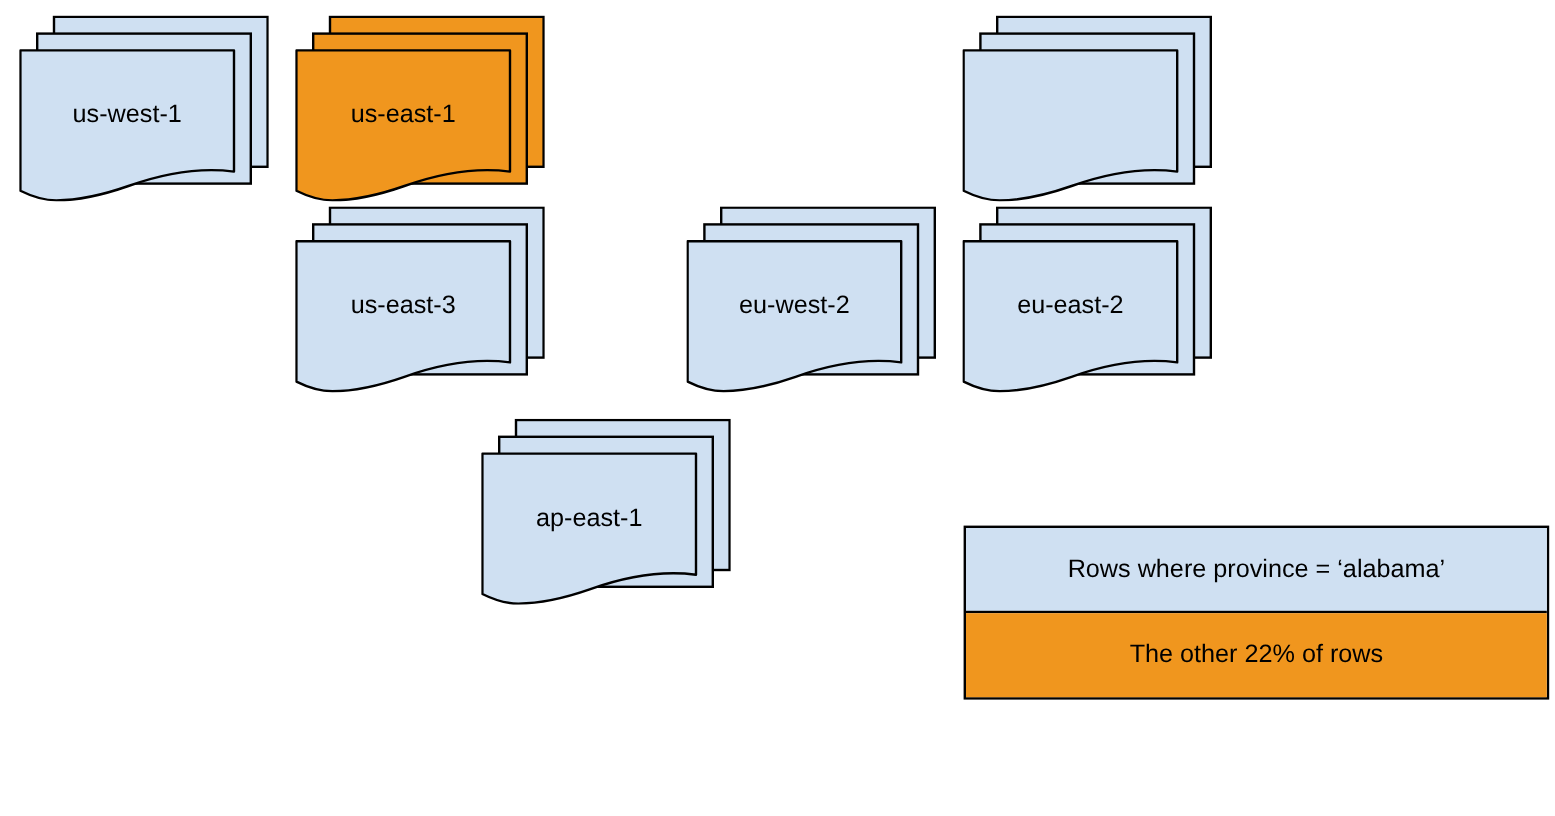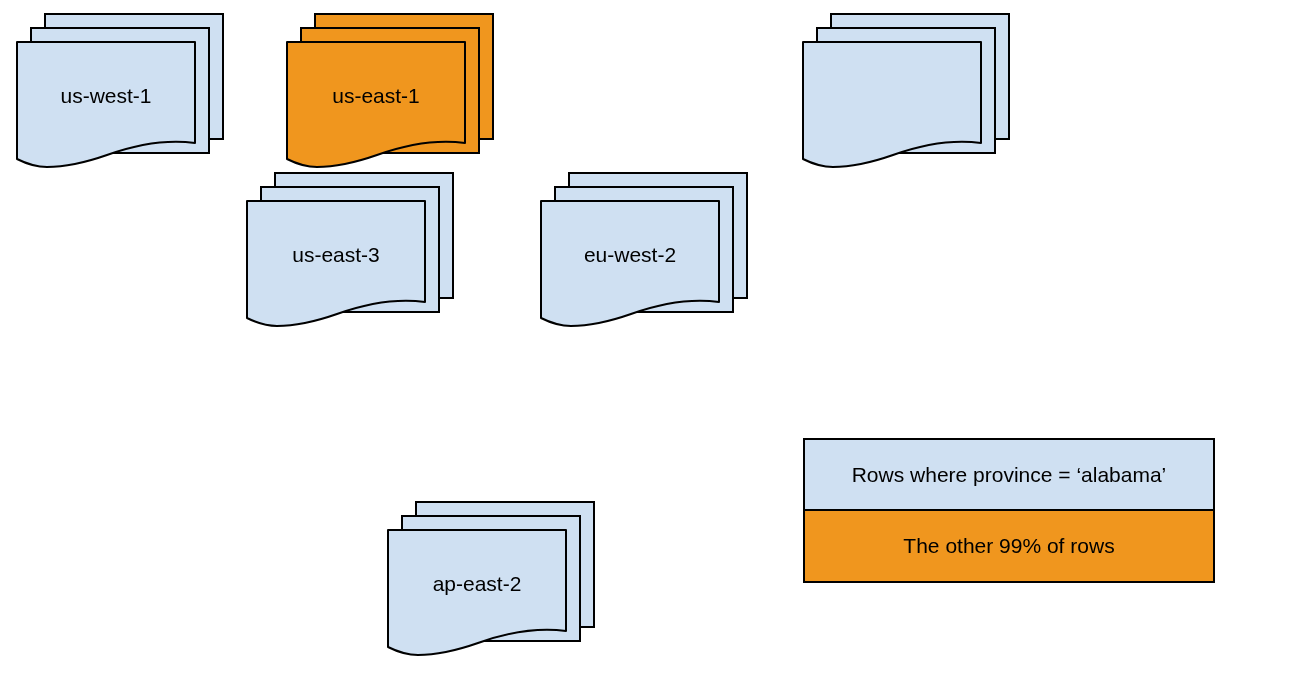--- a/index.html
+++ b/index.html
@@ -11,36 +11,36 @@
     width: 1296px;
     height: 680px;
     background: #ffffff;
     overflow: hidden;
   }
 
   
   .stack { position: absolute; width: 208px; height: 155px; }
   .stack svg { position: absolute; left: 0; top: 0; display: block; }
   .stack.blue   { color: #CFE0F2; }
-  .stack.orange { color: #F0961E; margin-left: 40px; }
+  .stack.orange { color: #F0961E; }
 
   .stack-label {
     position: absolute;
     left: 1px; top: 29px;
     width: 178px; height: 108px;
     display: flex; align-items: center; justify-content: center;
     font-size: 21px; color: #000000;
     pointer-events: none;
   }
 
   
   .legend {
     position: absolute;
     left: 803px; top: 438px;
-    width: 412px; height: 145px;
+    width: 488px; height: 145px;
     border: 2px solid #000000;
   }
   .legend-cell {
     width: 100%; height: 70px;
     display: flex; align-items: center; justify-content: center;
     font-size: 21px; color: #000000;
   }
   .legend-cell.blue   { background: #CFE0F2; border-bottom: 2px solid #000000; height: 71px; }
   .legend-cell.orange { background: #F0961E; height: 70px; }
 
@@ -86,38 +86,44 @@
   </div>
 
 
   <div class="stack blue" style="left:246px; top:172px">
     <svg width="208" height="155">
         <use href="#docstack"></use>
       </svg>
     <div class="stack-label">us-east-3</div>
   </div>
 
-  <div class="stack blue" style="left:540px; top:172px">
+  <div class="stack blue" style="left:572px; top:172px">
     <svg width="208" height="155">
         <use href="#docstack"></use>
       </svg>
     <div class="stack-label">eu-west-2</div>
   </div>
 
-
-
-  <div class="stack blue" style="left:387px; top:501px">
+  <div class="stack blue" style="left:802px; top:172px">
     <svg width="208" height="155">
         <use href="#docstack"></use>
       </svg>
-    <div class="stack-label">ap-east-2</div>
+    <div class="stack-label">eu-east-2</div>
   </div>
+
+  <div class="stack blue" style="left:401px; top:349px">
+    <svg width="208" height="155">
+        <use href="#docstack"></use>
+      </svg>
+    <div class="stack-label">ap-east-1</div>
+  </div>
+
 
   <div class="legend">
     <div class="legend-cell blue">
       <span>Rows where province = ‘alabama’</span>
     </div>
     <div class="legend-cell orange">
-      <span>The other 99% of rows</span>
+      <span>The other 22% of rows</span>
     </div>
   </div>
 
 </div>
 
 </body></html>

